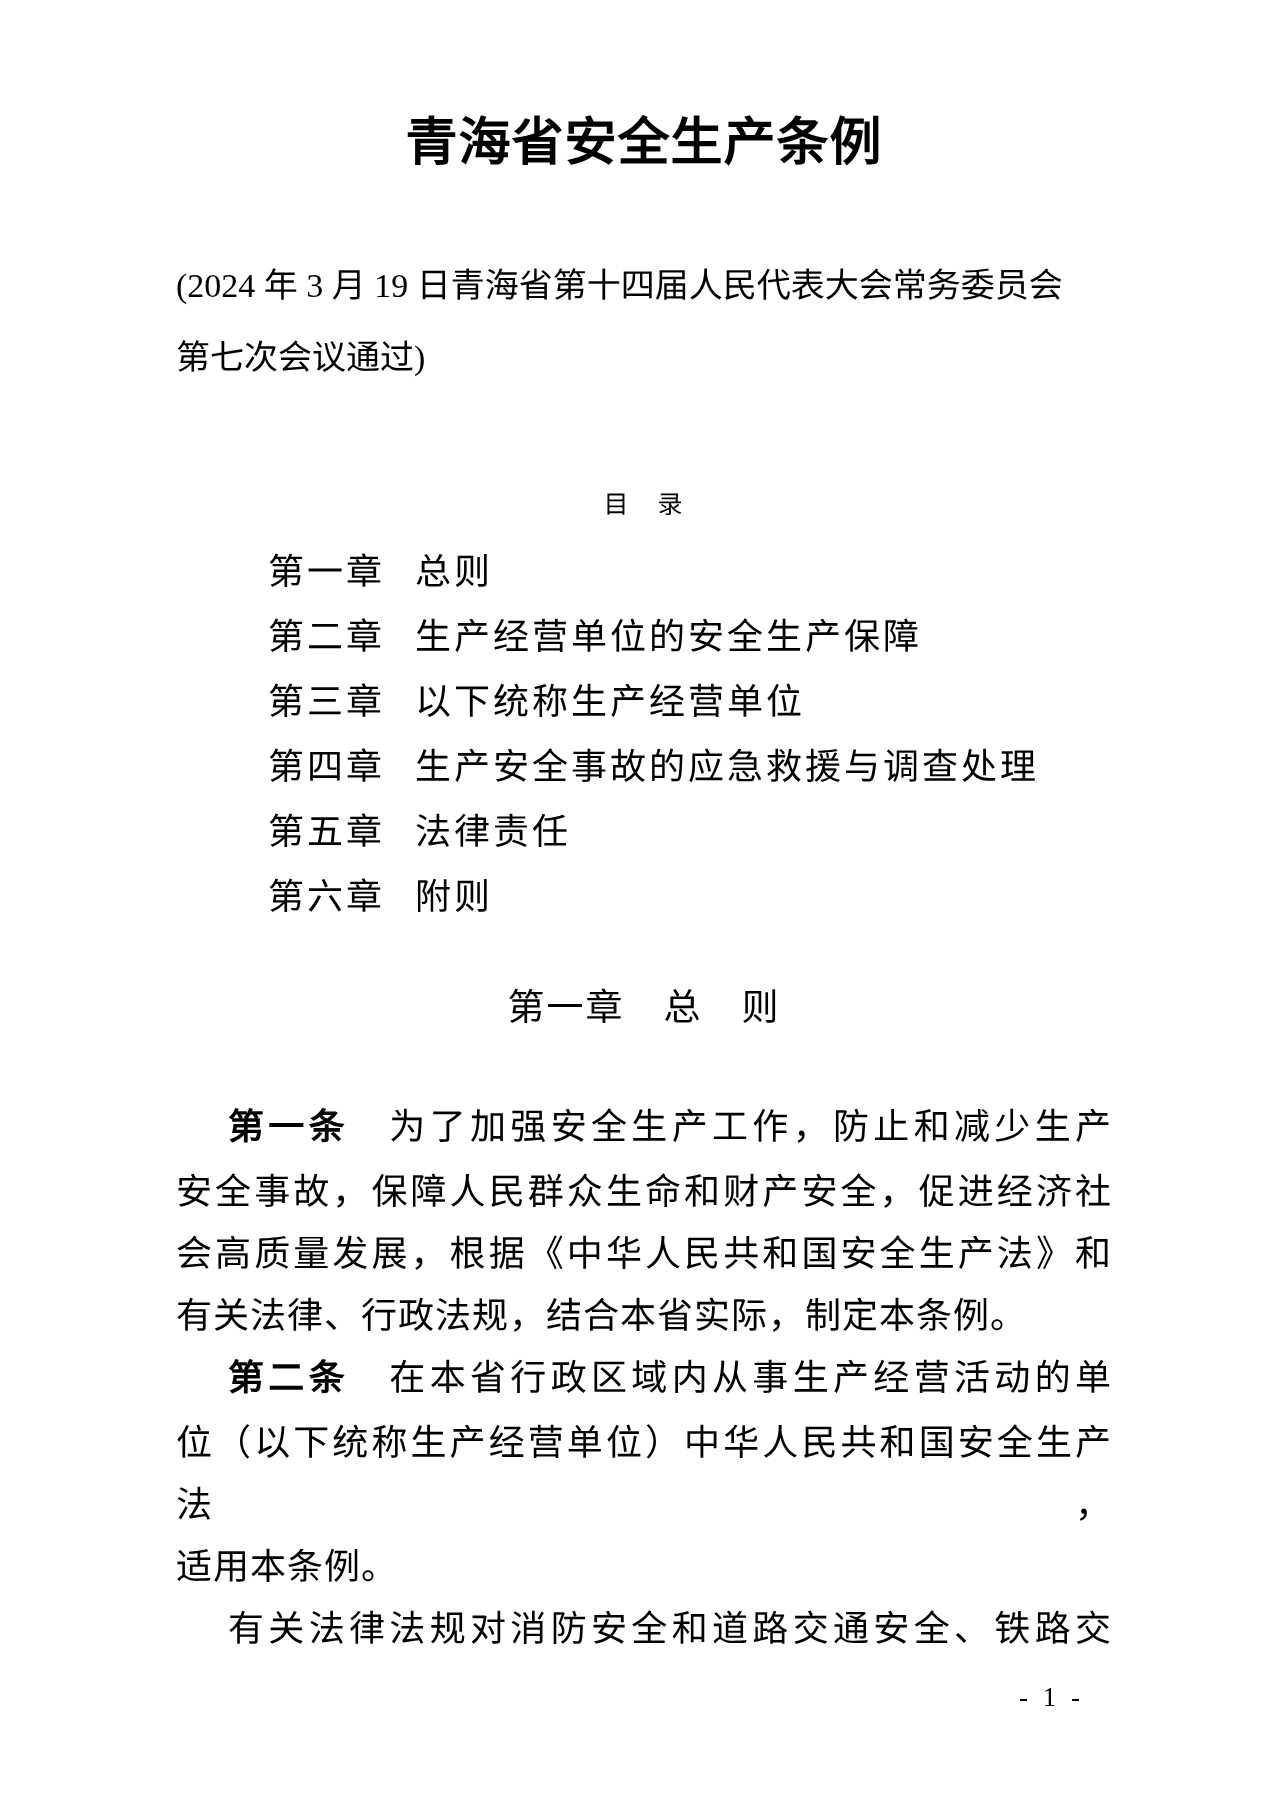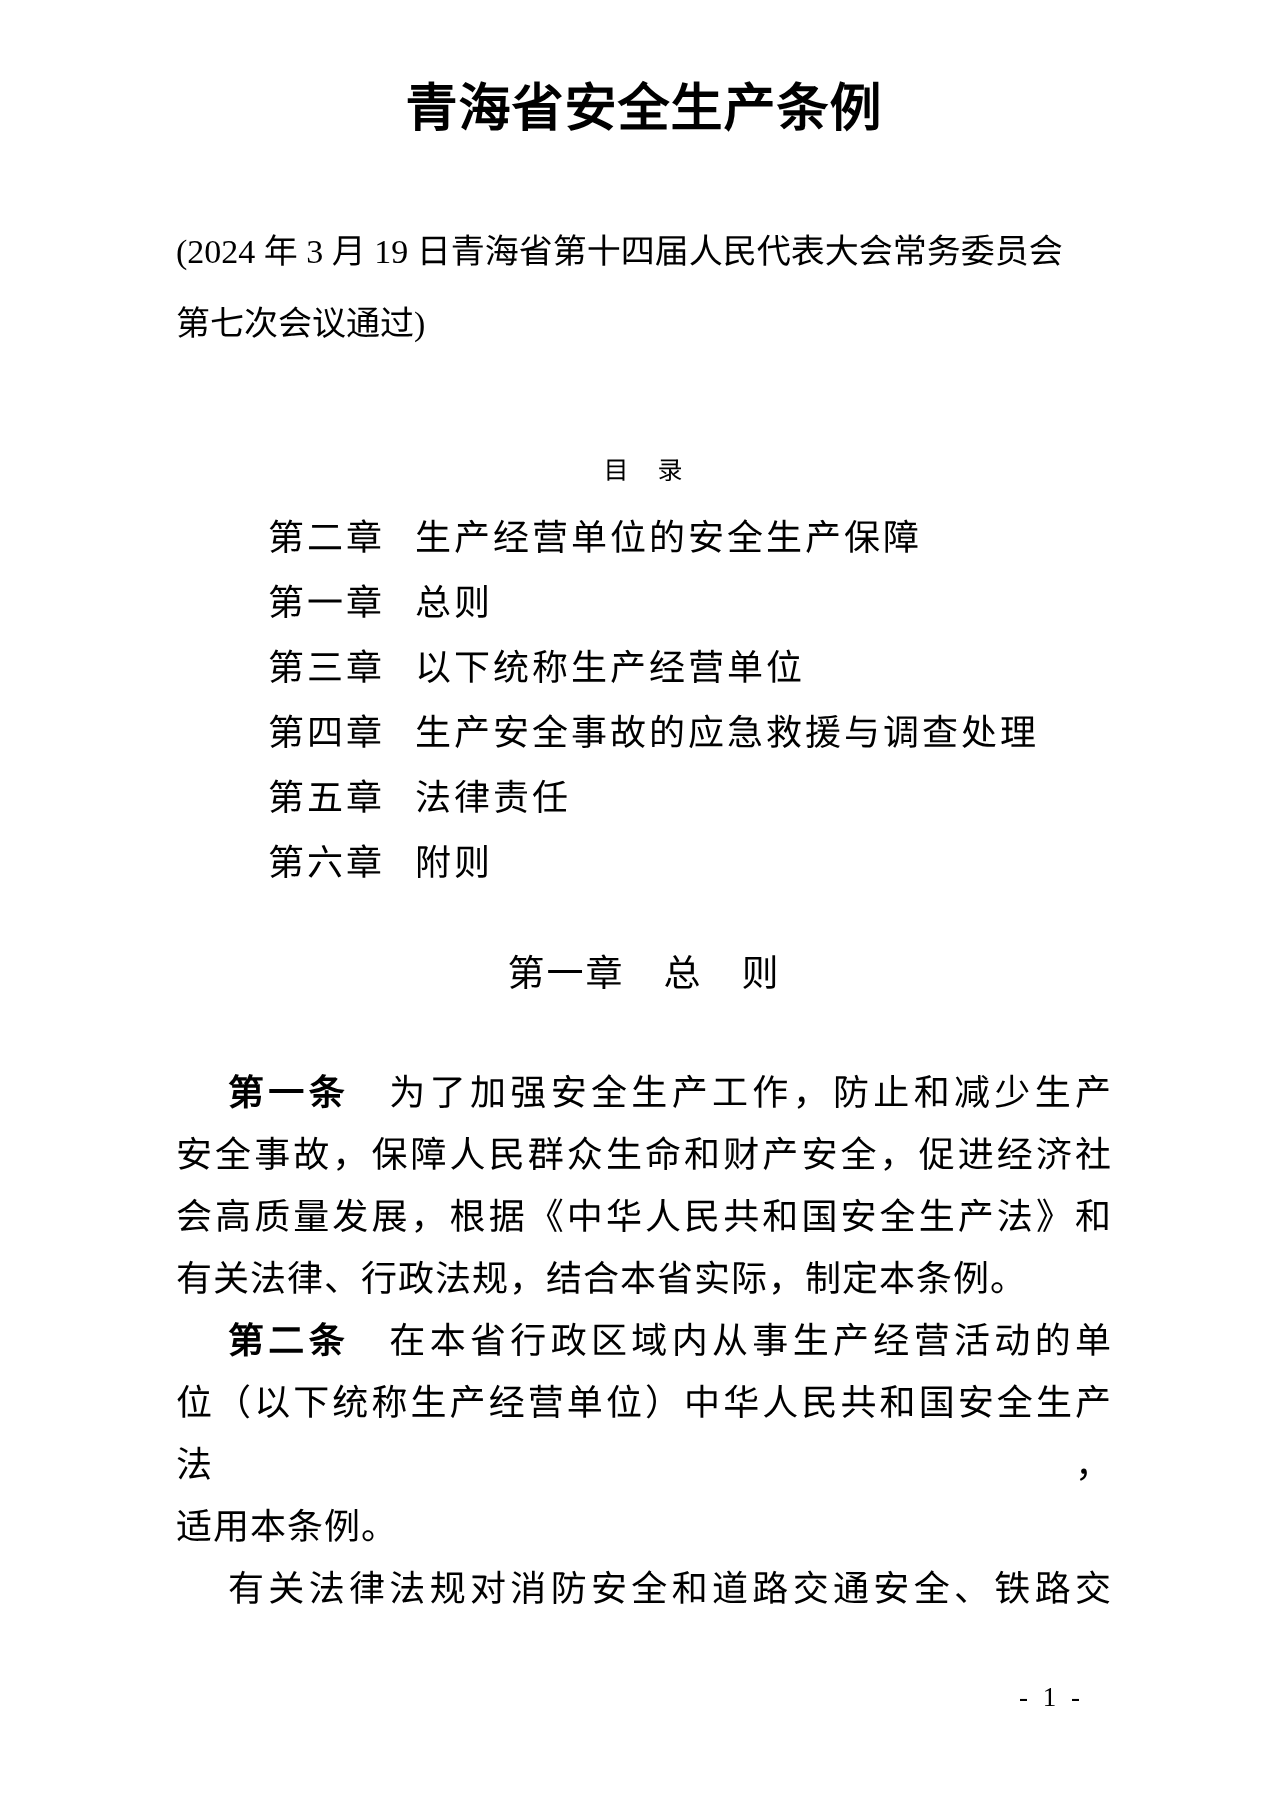--- a/index.html
+++ b/index.html
@@ -2,21 +2,21 @@
 <html lang="zh-CN"><head>
 <meta charset="utf-8">
 <style>
   html, body { margin: 0; padding: 0; background: #ffffff; }
   .page {
     position: relative;
     width: 1280px;
     height: 1812px;
     background: #ffffff;
     box-sizing: border-box;
-    padding: 66px 168px 0 176px;
+    padding: 100px 168px 0 176px;
     color: #000000;
     font-family: "Liberation Serif", serif;
     overflow: hidden;
   }
   .doc-title {
     text-align: center;
     font-size: 52px;
     font-weight: bold;
     line-height: 86px;
     letter-spacing: 1px;
@@ -46,21 +46,21 @@
     font-weight: normal;
     font-family: "Liberation Sans", sans-serif;
     line-height: 48px;
     letter-spacing: 2px;
   }
   .body-text { margin-top: 64px; font-size: 36px; line-height: 62px; }
   .line { text-align: justify; letter-spacing: 1px; }
   .line.full { text-align-last: justify; }
   .line.indent { text-indent: 52px; }
   .article-label {
-    font-family: Liberation Serif, serif;
+    font-family: Liberation Mono, monospace;
     font-weight: bold;
   }
   .page-number {
     position: absolute;
     top: 1682px;
     right: 196px;
     font-size: 27px;
     letter-spacing: 4px;
     white-space: nowrap;
   }
@@ -74,24 +74,24 @@
 
   <div class="preamble">
     <div>(2024 年 3 月 19 日青海省第十四届人民代表大会常务委员会</div>
     <div>第七次会议通过)</div>
   </div>
 
   <div class="toc-heading">目　录</div>
 
   <div class="toc">
     <div class="toc-item">
-      <span class="toc-chapter">第二章</span><span class="toc-item-title">生产经营单位的安全生产保障</span>
+      <span class="toc-chapter">第一章</span><span class="toc-item-title">总则</span>
     </div>
     <div class="toc-item">
-      <span class="toc-chapter">第一章</span><span class="toc-item-title">总则</span>
+      <span class="toc-chapter">第二章</span><span class="toc-item-title">生产经营单位的安全生产保障</span>
     </div>
     <div class="toc-item">
       <span class="toc-chapter">第三章</span><span class="toc-item-title">以下统称生产经营单位</span>
     </div>
     <div class="toc-item">
       <span class="toc-chapter">第四章</span><span class="toc-item-title">生产安全事故的应急救援与调查处理</span>
     </div>
     <div class="toc-item">
       <span class="toc-chapter">第五章</span><span class="toc-item-title">法律责任</span>
     </div>

